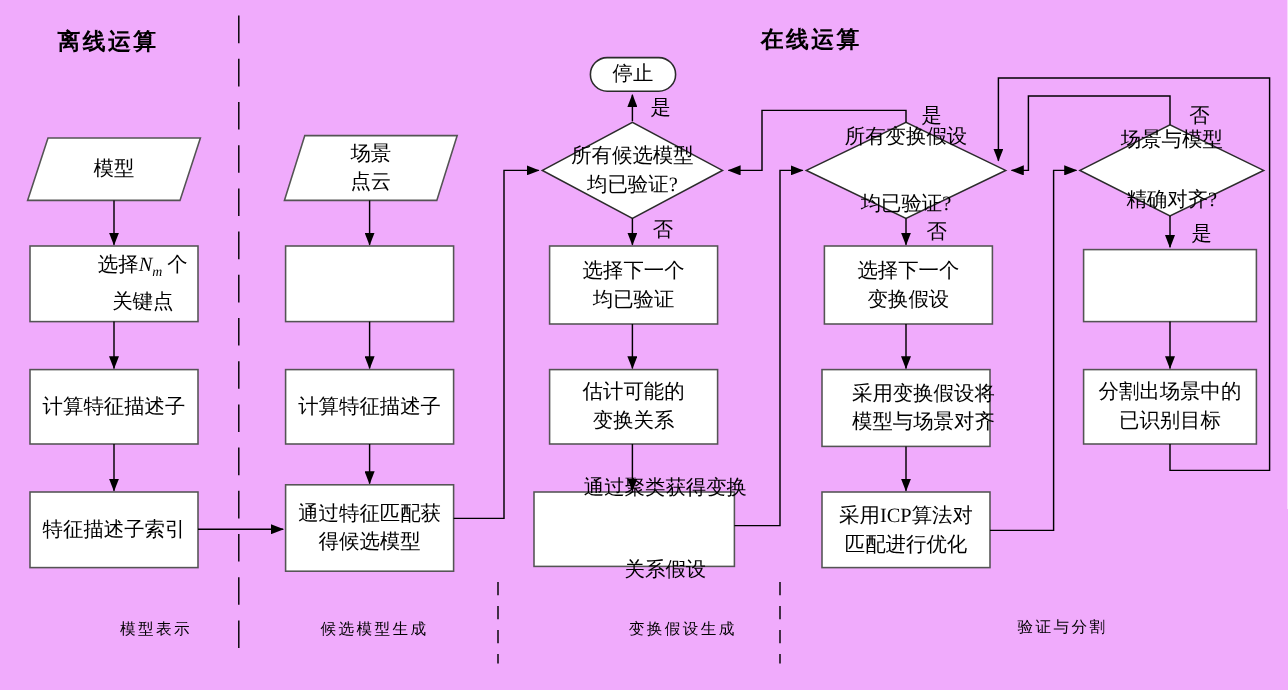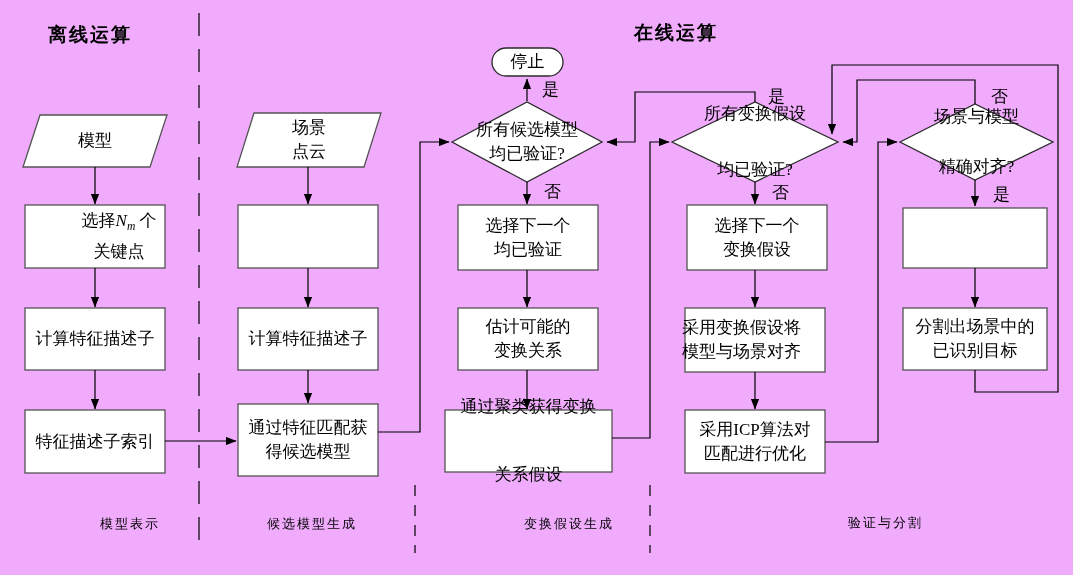--- a/index.html
+++ b/index.html
@@ -117,36 +117,36 @@
   <div class="yn" style="left:542px;top:81px;">是</div>
   <div class="yn" style="left:544px;top:183px;">否</div>
   <div class="t" style="left:458px;top:205px;width:140px;height:65px;">
     <span>选择下一个</span>
       <span>均已验证</span>
   </div>
   <div class="t" style="left:458px;top:308px;width:140px;height:62px;">
     <span>估计可能的</span>
       <span>变换关系</span>
   </div>
-  <div class="t" style="left:445px;top:410px;width:167px;height:62px;gap:44px;">
+  <div class="t" style="left:471px;top:410px;width:167px;height:62px;gap:44px;">
     <span>通过聚类获得变换</span>
       <span>关系假设</span>
   </div>
 
   <div class="t" style="left:672px;top:102px;width:166px;height:80px;justify-content:space-between;">
     <span>所有变换假设</span>
       <span>均已验证?</span>
   </div>
   <div class="yn" style="left:768px;top:88px;">是</div>
   <div class="yn" style="left:772px;top:184px;">否</div>
   <div class="t" style="left:687px;top:205px;width:140px;height:65px;">
     <span>选择下一个</span>
       <span>变换假设</span>
   </div>
-  <div class="t" style="left:685px;top:308px;width:113px;height:64px;">
+  <div class="t" style="left:685px;top:308px;width:113px;height:64px;padding-left:28px;">
     <span>采用变换假设将</span>
       <span>模型与场景对齐</span>
   </div>
   <div class="t" style="left:685px;top:410px;width:140px;height:63px;align-items:center;">
     <span>采用ICP算法对</span>
       <span>匹配进行优化</span>
   </div>
 
   <div class="t" style="left:900px;top:104px;width:153px;height:76px;gap:26px;">
     <span>场景与模型</span>

